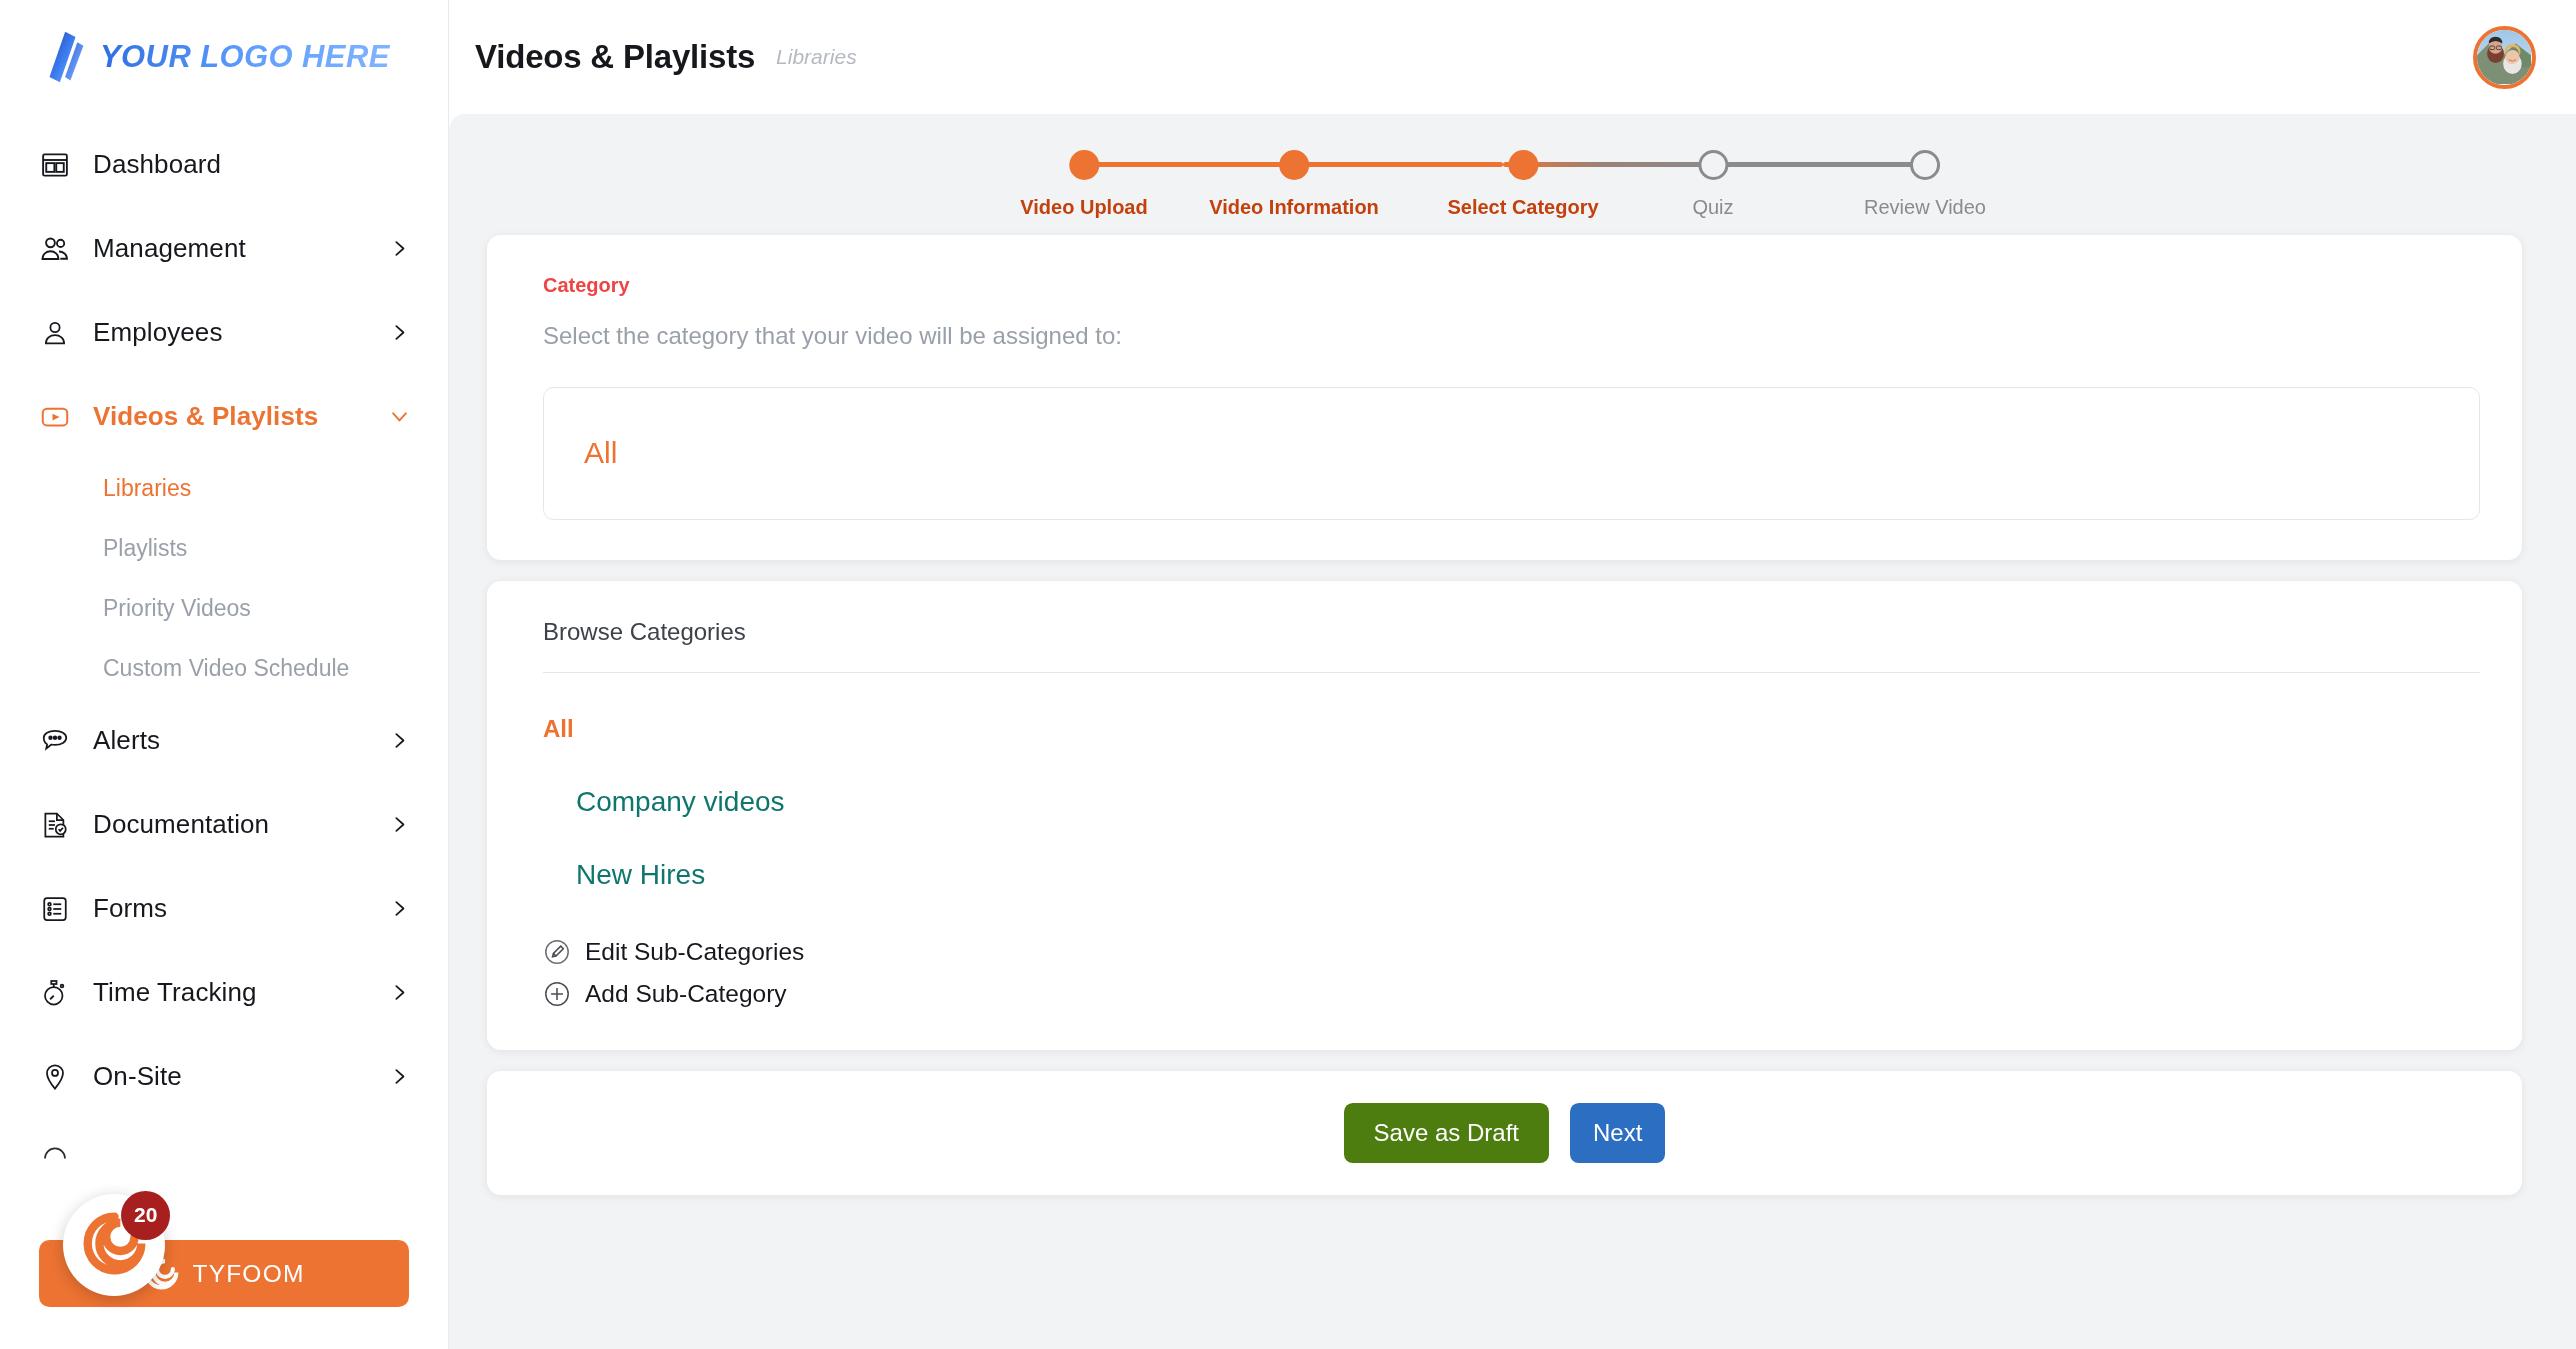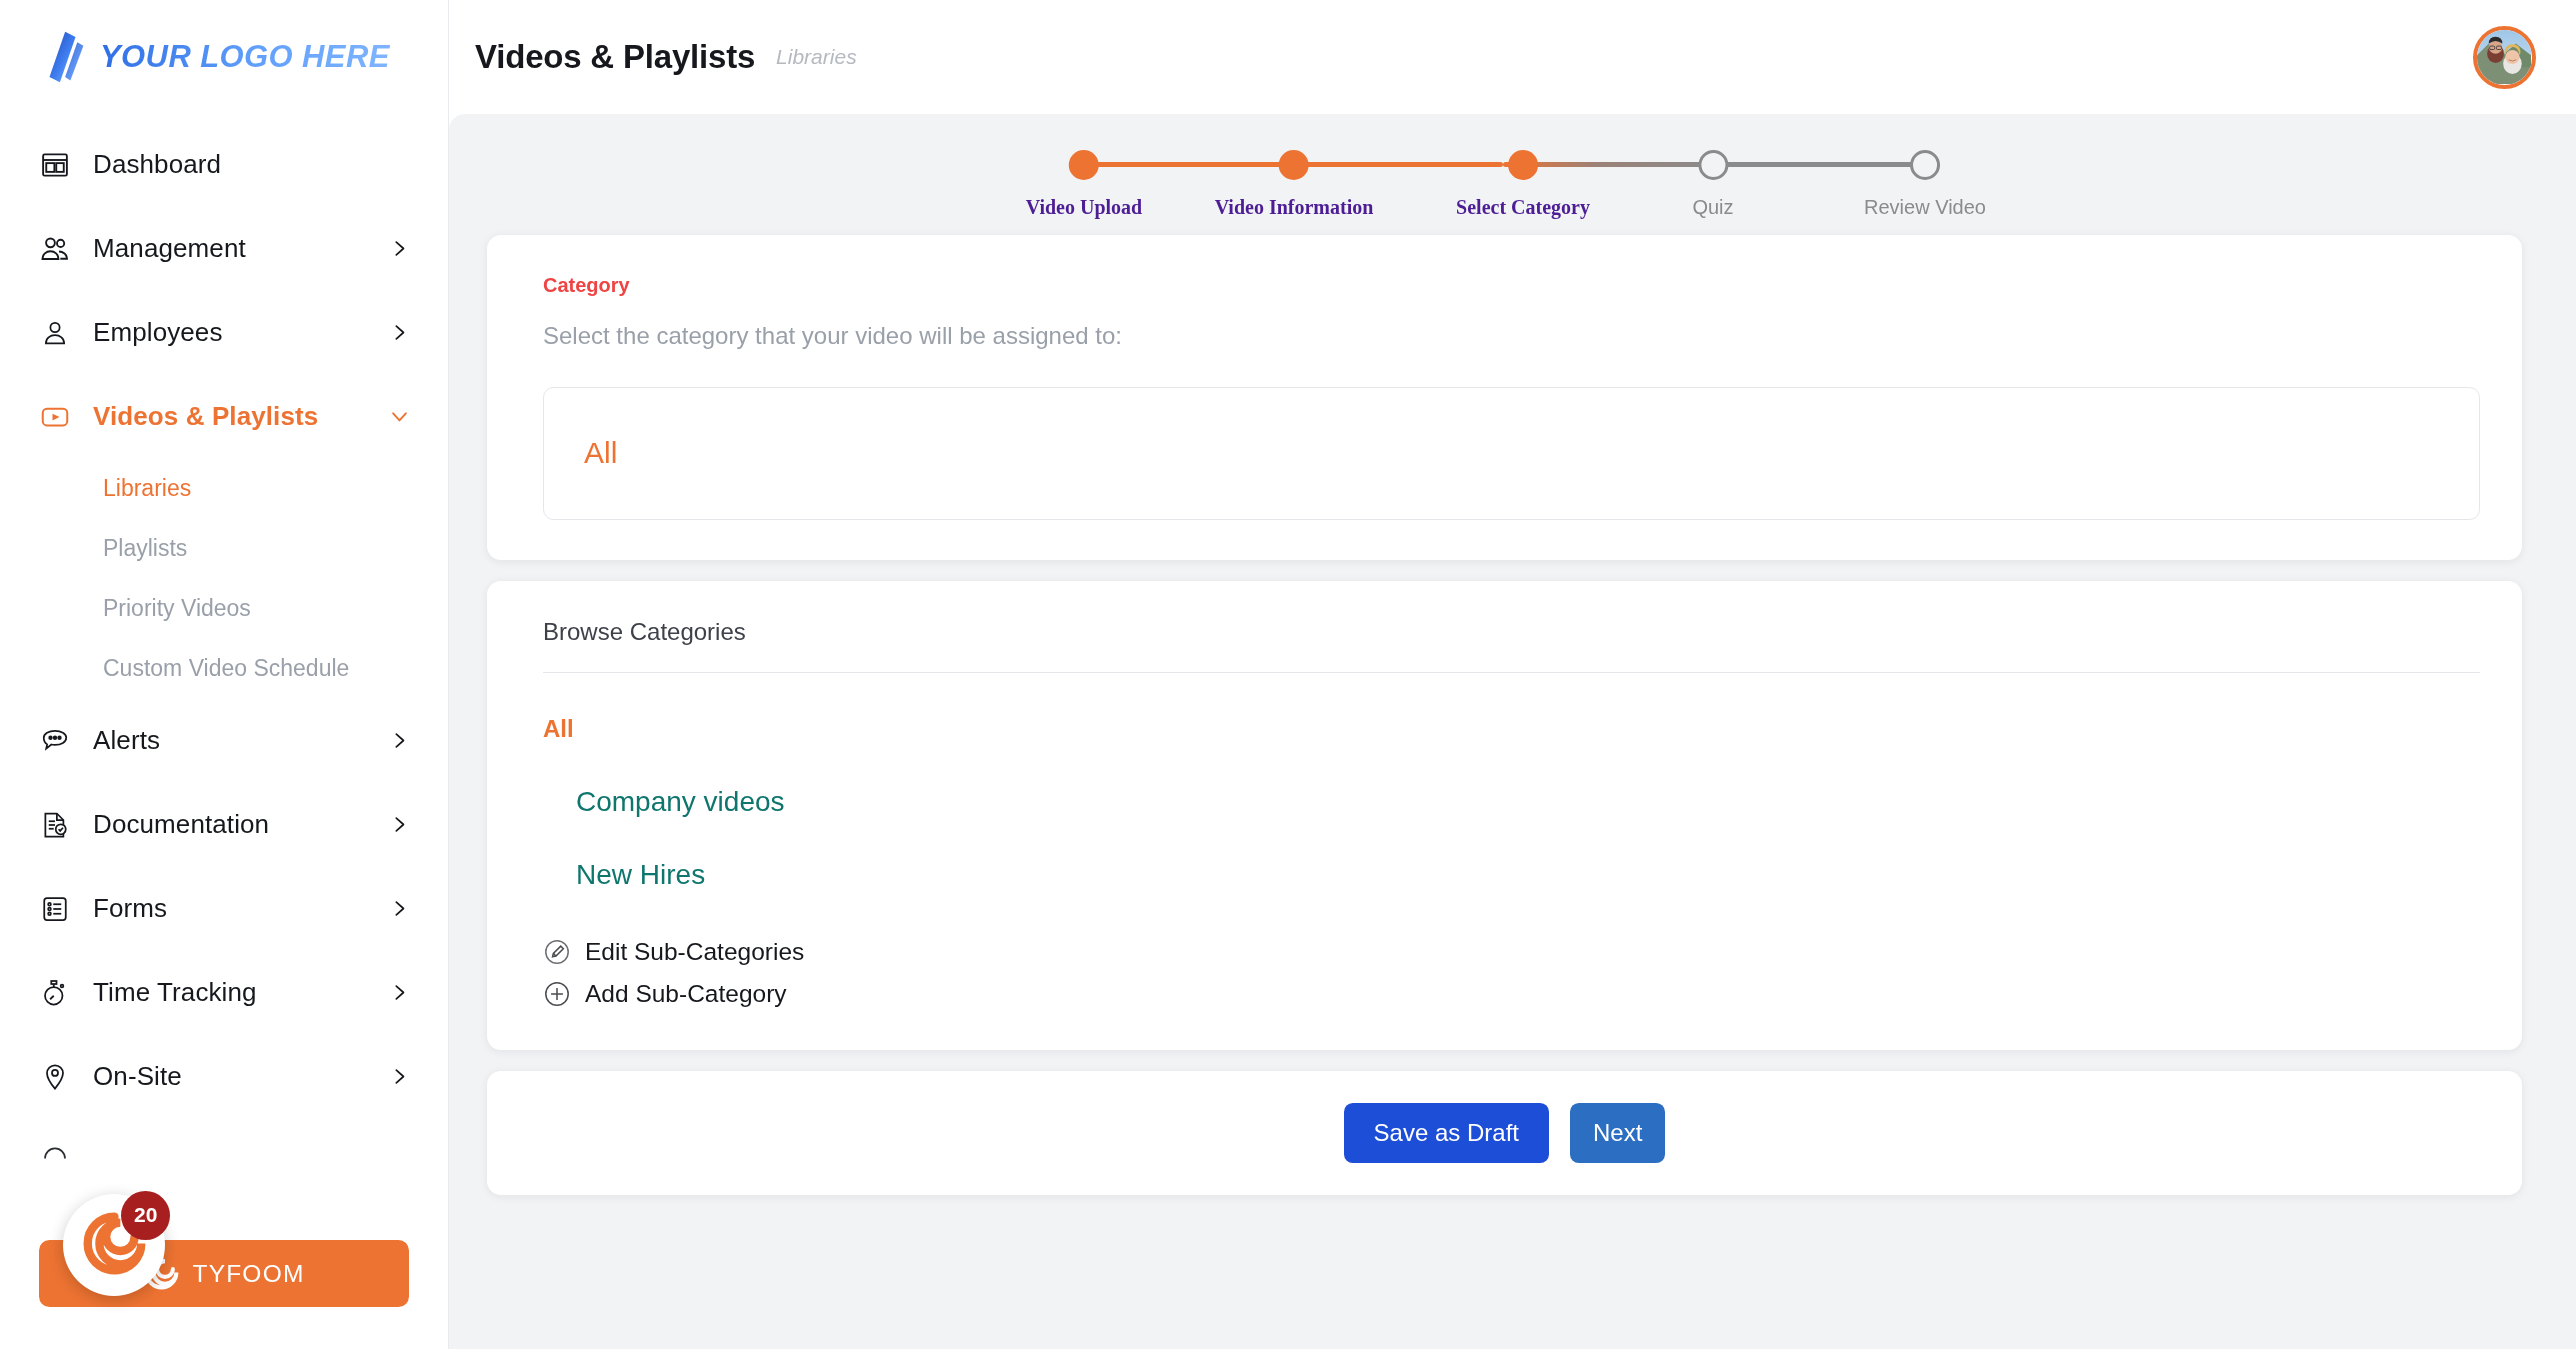--- a/index.html
+++ b/index.html
@@ -132,21 +132,21 @@
     cursor: pointer;
   }
   .step .dot {
     width: 30px; height: 30px; border-radius: 50%;
     background: #ED7332; margin-top: 29px;
   }
   .step.todo .dot { background: #f2f3f5; border: 3.5px solid #8b8b8b; }
   .step .slabel {
     margin-top: 16px; font-size: 20px; color: #8b8b8b; white-space: nowrap;
   }
-  .step.done .slabel { color: #4c1d95; font-weight: bold; font-family: Liberation Serif, serif; }
+  .step.done .slabel { color: #c2410c; font-weight: bold; }
 
   
   .card {
     background: #ffffff; border-radius: 14px;
     box-shadow: 0 1.8px 8.8px rgba(20,25,40,0.07);
     margin: 0 54px 21px 38px;
   }
   .card-category { padding: 39px 42px 40px 56px; }
   .card-title { font-size: 20px; font-weight: bold; color: #ef4444; }
   .card-sub { font-size: 24px; color: #9aa0a9; margin-top: 24.5px; }
@@ -181,21 +181,21 @@
 
   .card-footer {
     padding: 32px 0; display: flex; align-items: center; justify-content: center;
     gap: 21px;
   }
   .btn {
     border: none; border-radius: 8.8px; cursor: pointer;
     font-size: 24px; font-family: "Liberation Sans", sans-serif;
     padding: 16px 30px; color: #ffffff;
   }
-  .btn-draft { background: #1d4ed8; }
+  .btn-draft { background: #4d7c0f; }
   .btn-next { background: #2c6ec2; padding: 16px 23px; }
 </style>
 </head>
 <body>
 
 <div class="app">
 
   <aside class="sidebar">
 
     <div class="logo-wrap">

